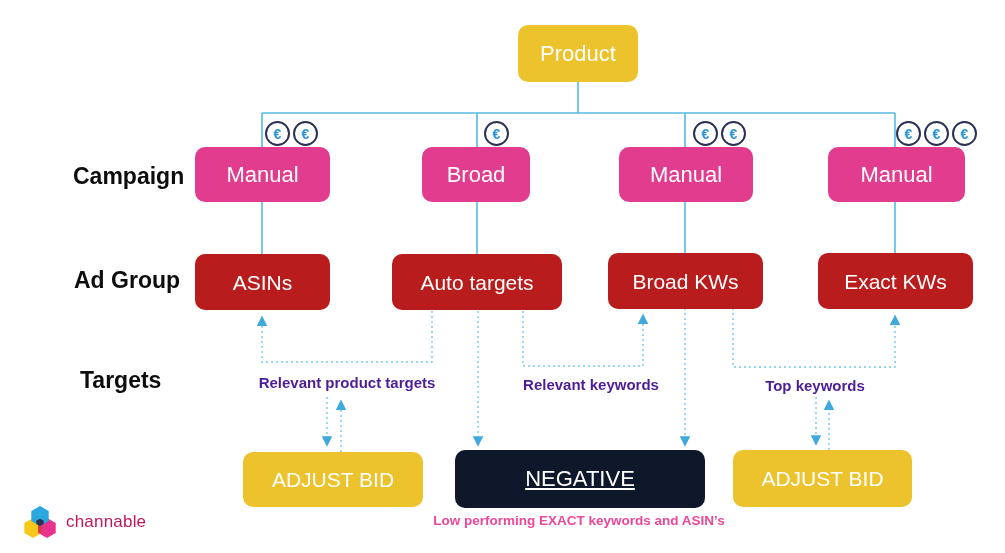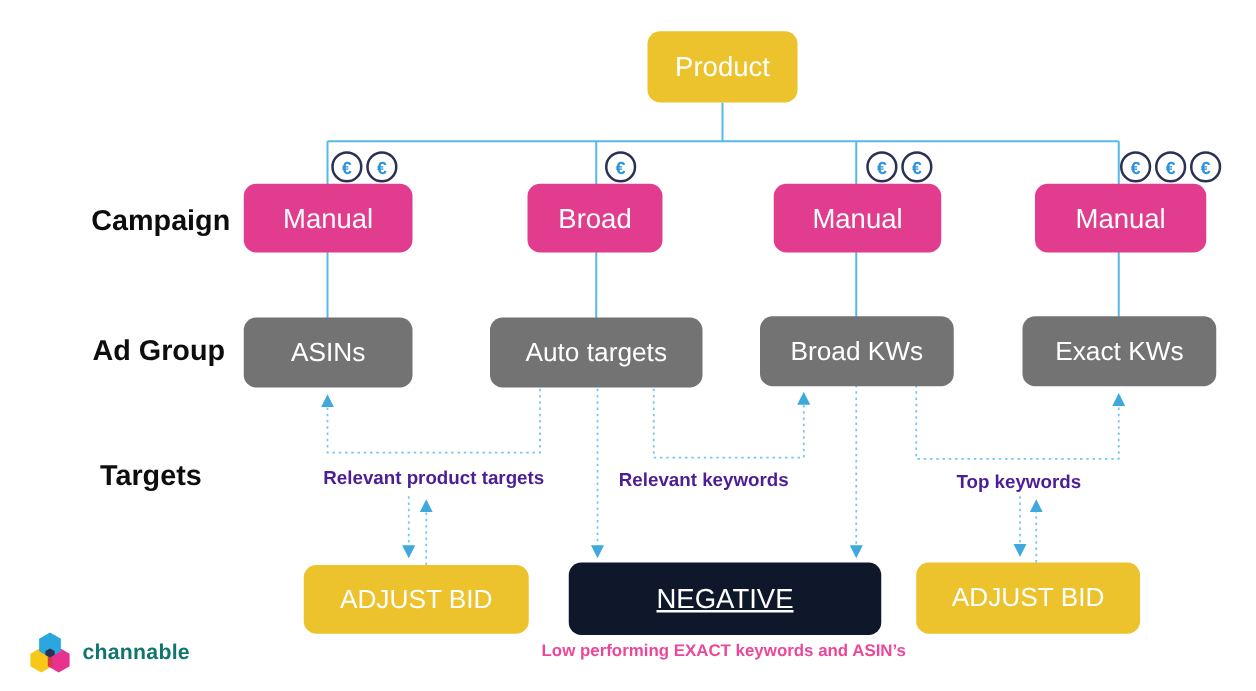--- a/index.html
+++ b/index.html
@@ -6,21 +6,21 @@
   .stage{
     position:relative;width:1005px;height:553px;background:#ffffff;overflow:hidden;
     font-family:"Liberation Sans",sans-serif;
     padding-left:32px;
   }
   .box{
     position:absolute;display:flex;align-items:center;justify-content:center;
     color:#ffffff;border-radius:10px;text-align:center;line-height:1;
   }
   .pink{background:#E23C8E;font-size:22px;}
-  .blue{background:#737373;font-size:21px;}
+  .blue{background:#b91c1c;font-size:21px;}
   .yellow{background:#ECC32D;font-size:21px;}
   .navy{background:#0f172a;font-size:22px;text-decoration:underline;}
   .product{font-size:22px;}
   .rowlabel{
     position:absolute;font-size:23px;font-weight:bold;color:#0d0d0d;white-space:nowrap;margin-left:36px;
   }
   .targetlabel{
     position:absolute;font-size:15px;font-weight:bold;color:#4c1d95;white-space:nowrap;
     transform:translateX(-50%);
   }
@@ -32,21 +32,21 @@
   .coin{
     width:21px;height:21px;border:2px solid #2A3154;border-radius:50%;background:#ffffff;
     color:#2B94D8;display:flex;align-items:center;justify-content:center;
     font-size:14px;font-weight:bold;margin-left:3px;flex:0 0 auto;
   }
   .lines{position:absolute;left:0;top:0;z-index:0;}
   .stage > .box, .stage > .rowlabel, .stage > .targetlabel, .stage > .caption,
   .stage > .coins, .stage > .logo{z-index:1;}
   .logo{position:absolute;display:flex;align-items:center;}
   .logo-text{
-    font-size:17px;font-weight:bold;color:#0f766e;margin-left:7px;letter-spacing:0.2px;
+    font-size:17px;font-weight:normal;color:#be185d;margin-left:7px;letter-spacing:0.2px;
   }
 </style>
 </head>
 <body>
 
 <div class="stage">
 
   <svg class="lines" width="1005" height="553" viewBox="0 0 1005 553">
     <defs>
       <marker id="arr" viewBox="0 0 10 10" refX="7.5" refY="5" markerWidth="7.5" markerHeight="7.5" orient="auto">
@@ -103,21 +103,21 @@
   <div class="box pink" style="left:422px;top:147px;width:108px;height:55px;">Broad</div>
   <div class="box pink" style="left:619px;top:147px;width:134px;height:55px;">Manual</div>
   <div class="box pink" style="left:828px;top:147px;width:137px;height:55px;">Manual</div>
 
   <div class="box blue" style="left:195px;top:254px;width:135px;height:56px;">ASINs</div>
   <div class="box blue" style="left:608px;top:253px;width:155px;height:56px;">Broad KWs</div>
   <div class="box blue" style="left:392px;top:254px;width:170px;height:56px;">Auto targets</div>
   <div class="box blue" style="left:818px;top:253px;width:155px;height:56px;">Exact KWs</div>
 
   <div class="targetlabel" style="left:347px;top:374px;">Relevant product targets</div>
-  <div class="targetlabel" style="left:563px;top:376px;">Relevant keywords</div>
+  <div class="targetlabel" style="left:591px;top:376px;">Relevant keywords</div>
   <div class="targetlabel" style="left:815px;top:377px;">Top keywords</div>
 
   <div class="box yellow" style="left:243px;top:452px;width:180px;height:55px;">ADJUST BID</div>
   <div class="box navy" style="left:455px;top:450px;width:250px;height:58px;">NEGATIVE</div>
   <div class="box yellow" style="left:733px;top:450px;width:179px;height:57px;">ADJUST BID</div>
 
   <div class="caption" style="left:579px;top:513px;">Low performing EXACT keywords and ASIN’s</div>
 
   <div class="logo" style="left:21px;top:503px;">
     <svg width="38" height="38" viewBox="0 0 38 38">

